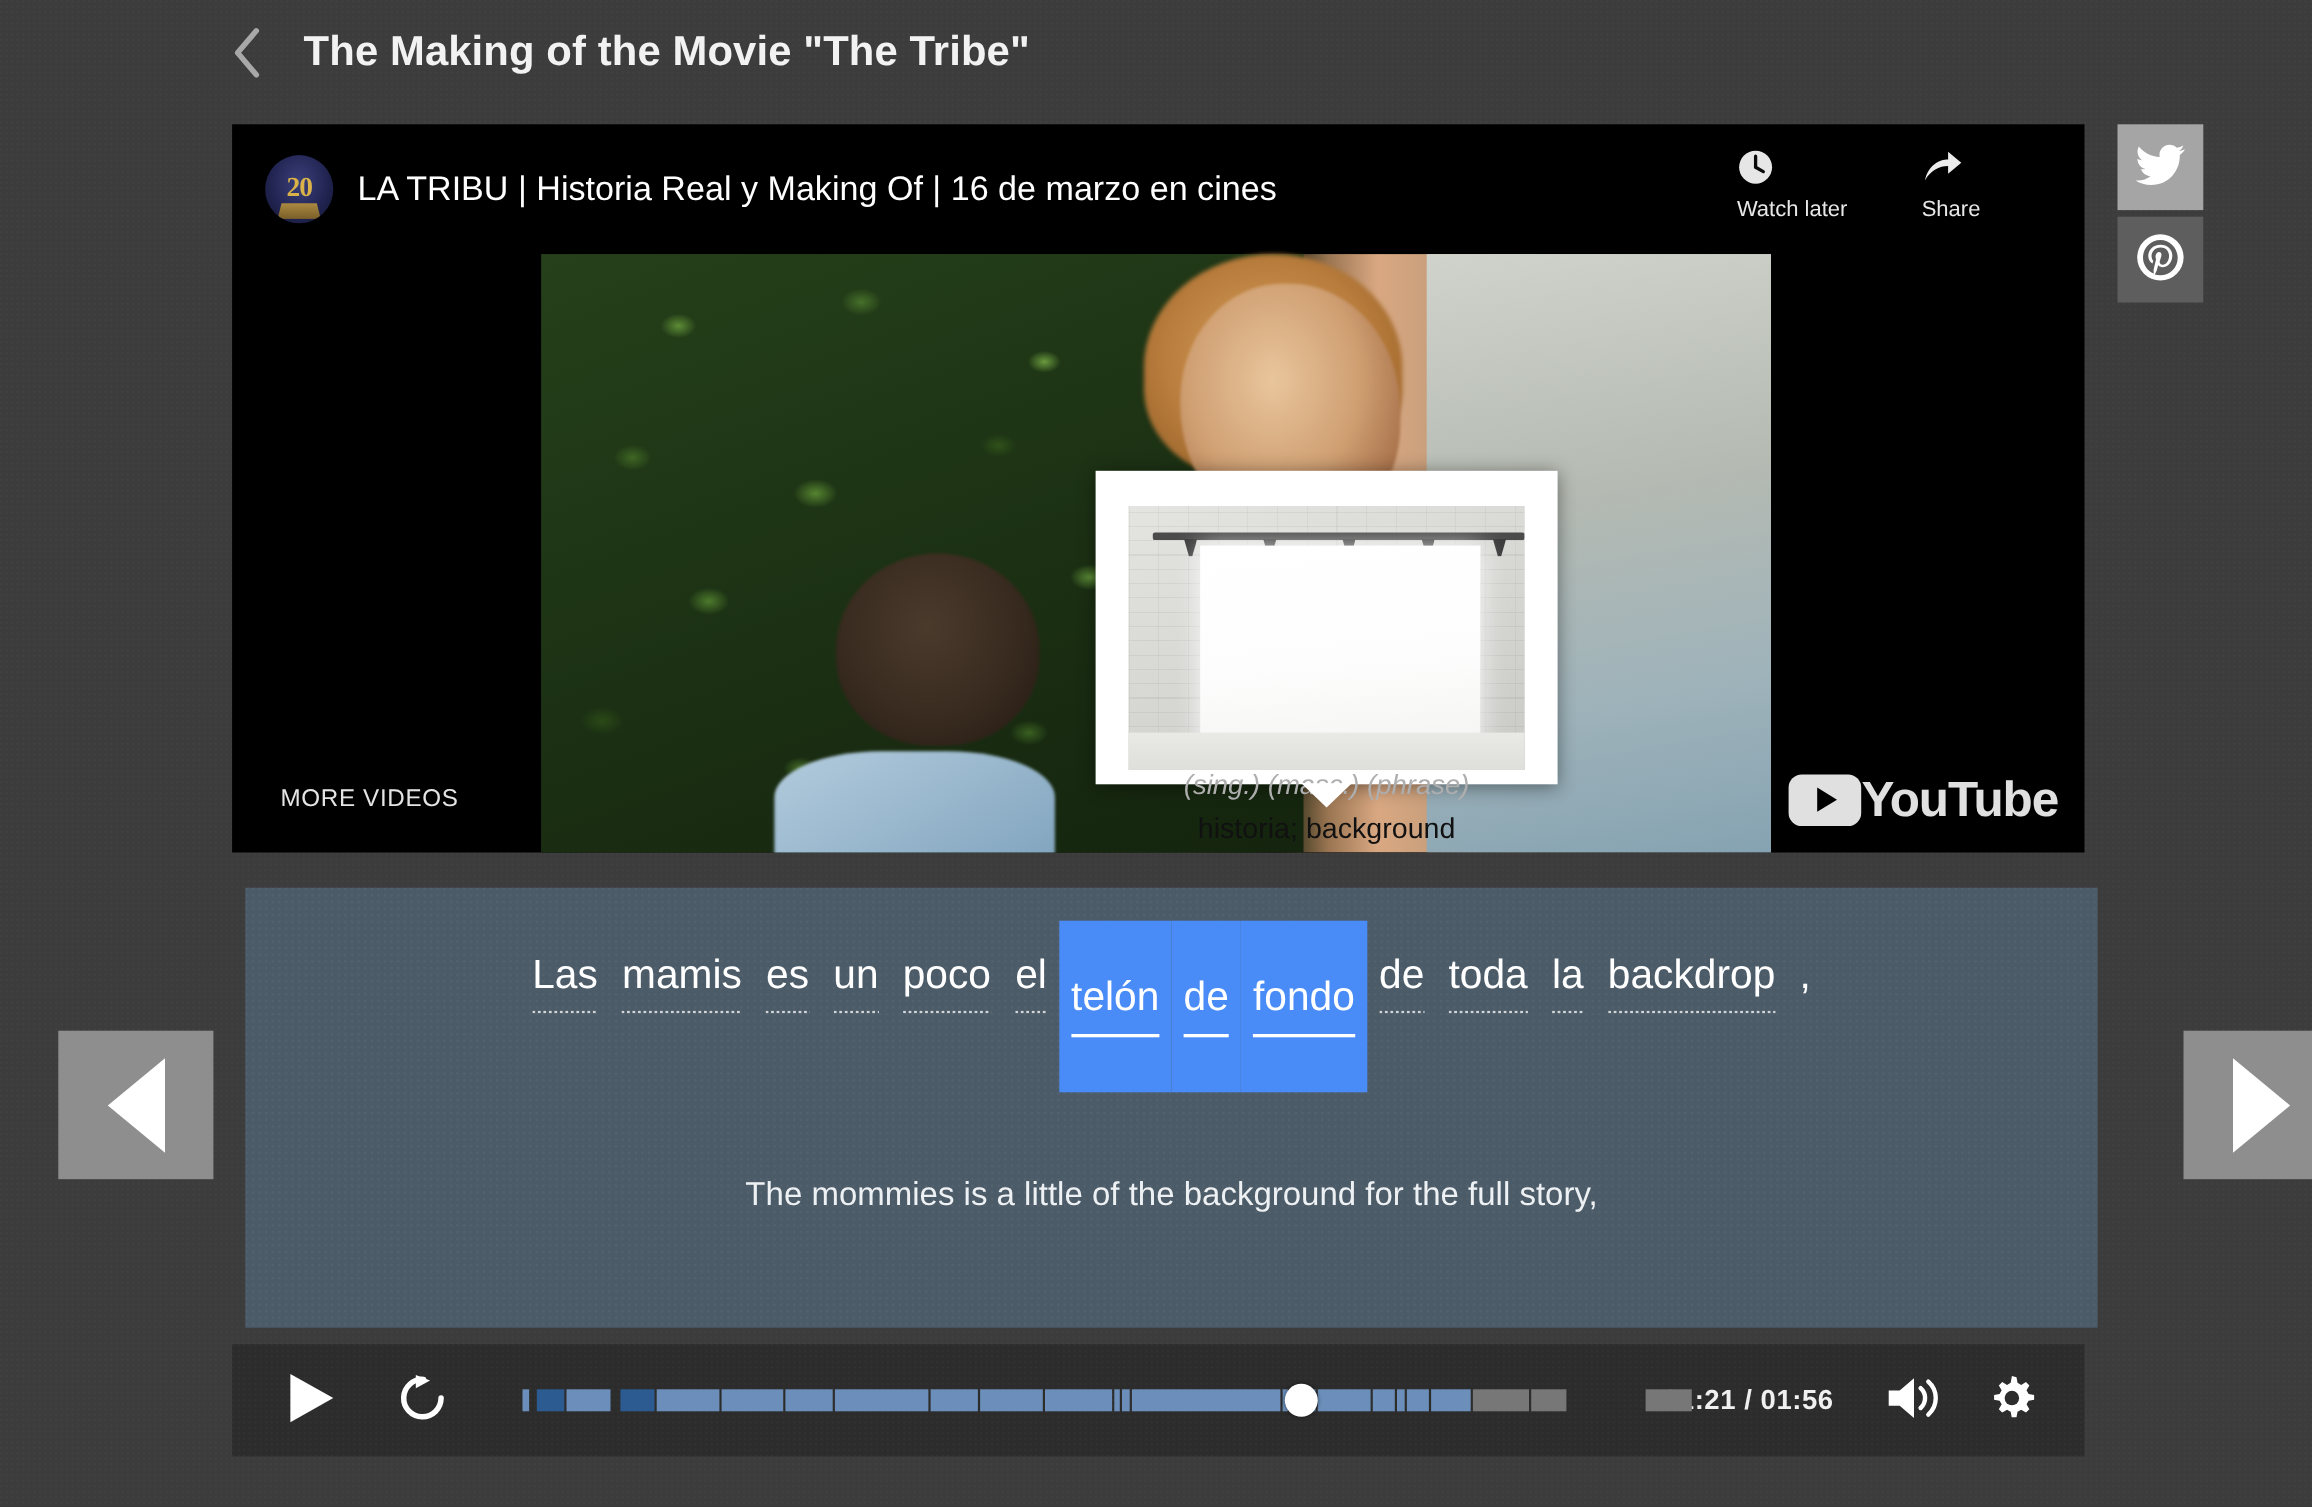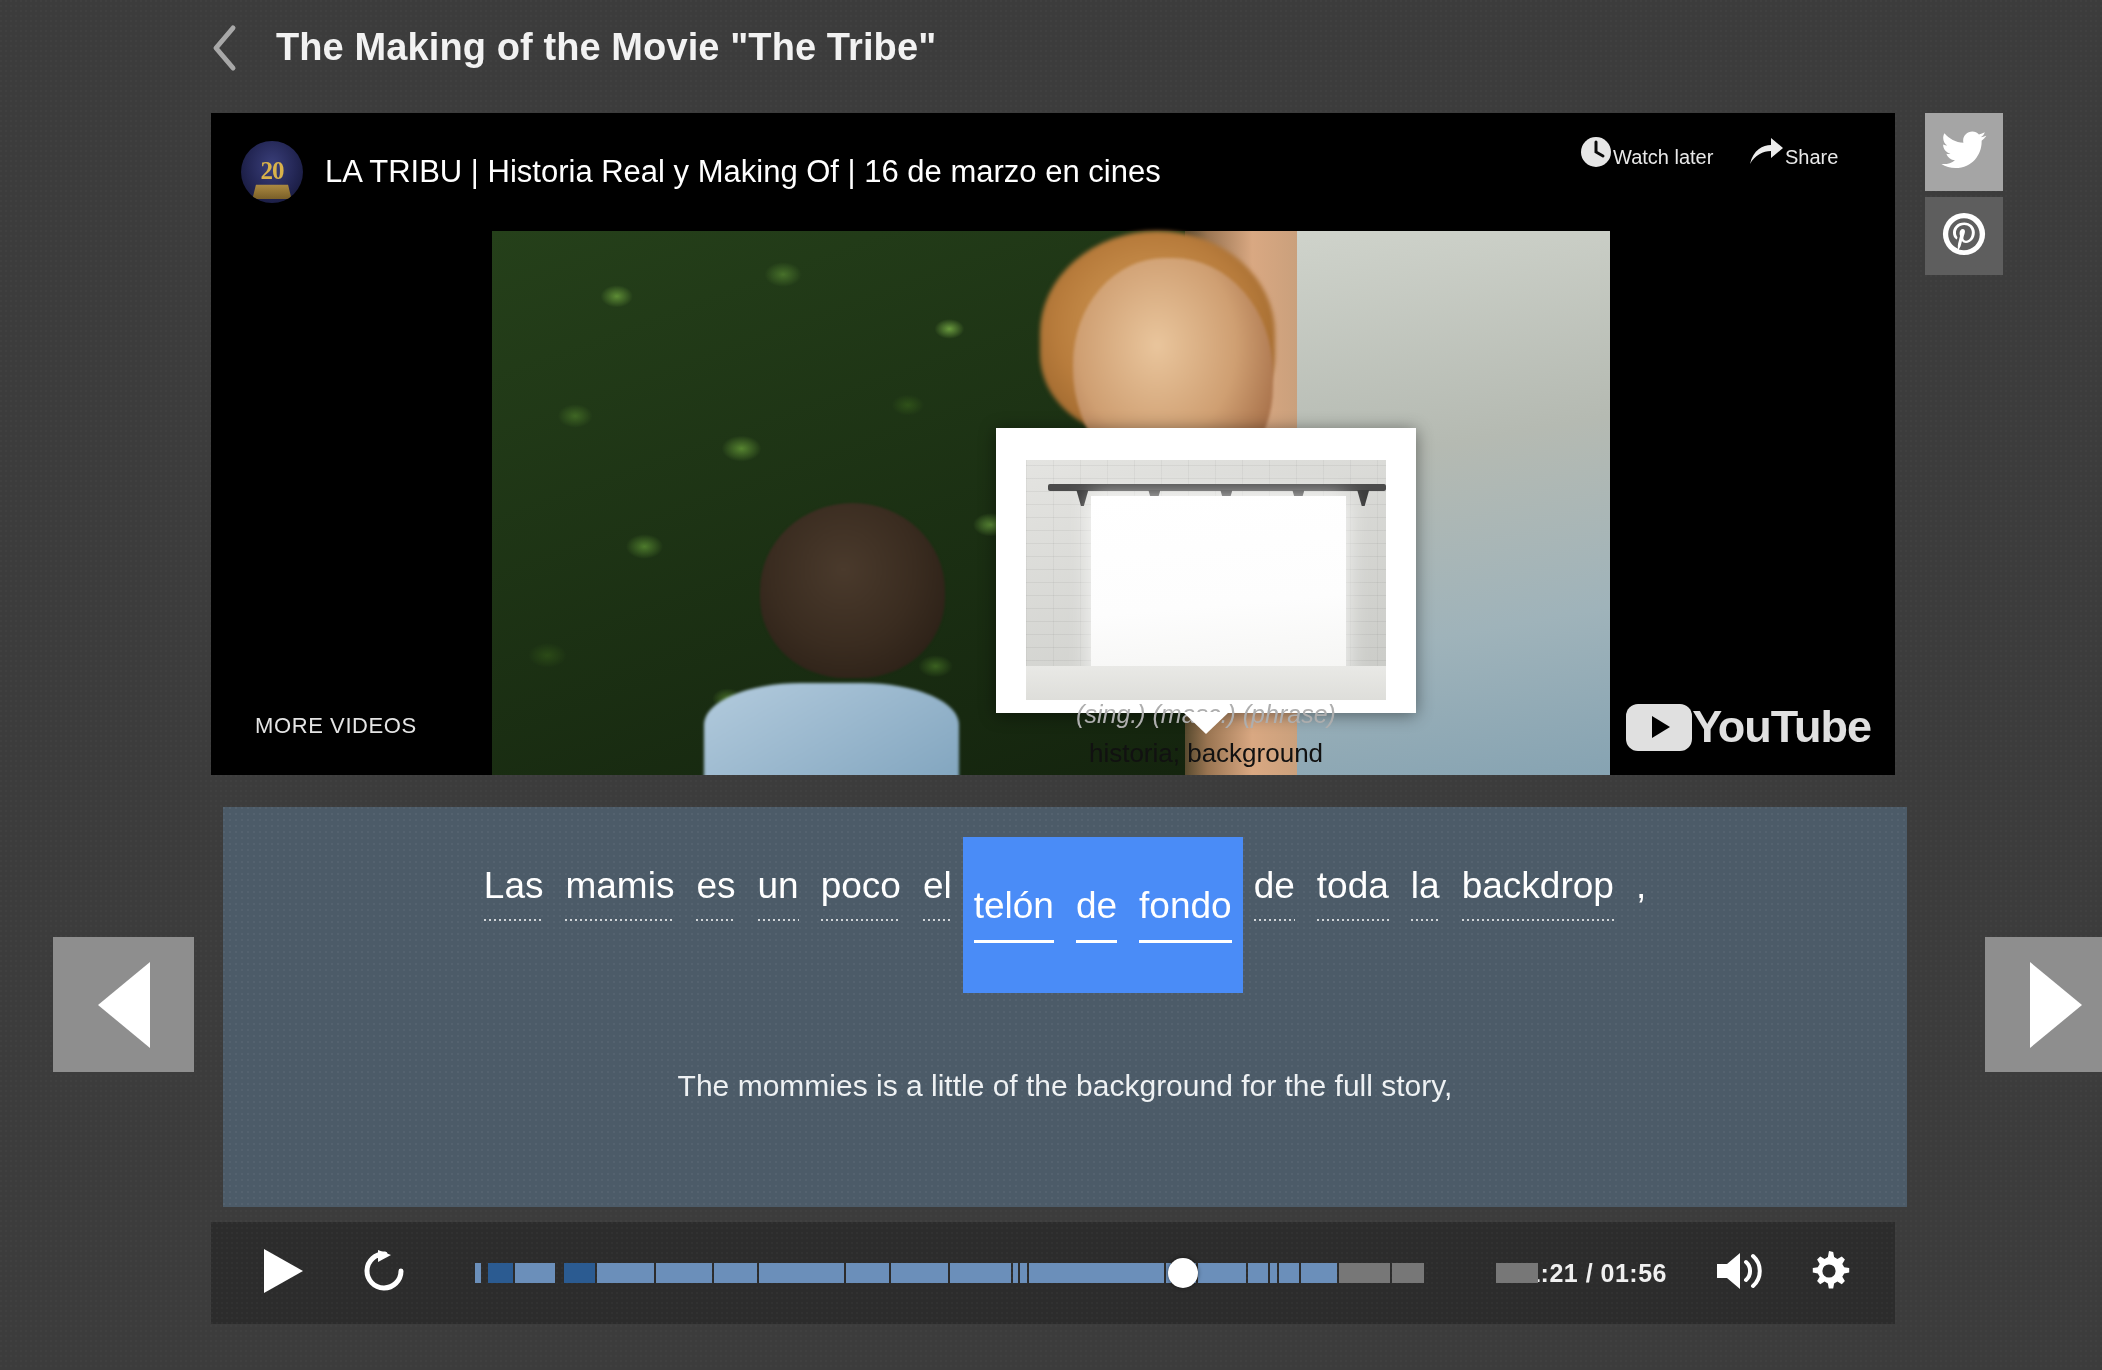--- a/index.html
+++ b/index.html
@@ -153,21 +153,21 @@
     font-size: 31px;
     margin-left: 22px;
     white-space: nowrap;
     text-shadow: 0 1px 3px rgba(0,0,0,0.8);
   }
   .yt-actions {
     position: absolute; right: 36px; top: 22px;
     display: flex; gap: 56px;
   }
   .yt-action {
-    display: flex; flex-direction: row; align-items: center;
+    display: flex; flex-direction: column; 
     width: 112px; cursor: pointer;
   }
   .yt-action .ico { height: 34px; display: flex; align-items: center; }
   .yt-action .lbl {
     color: #e8e8e8; font-size: 20px; margin-top: 10px;
     text-shadow: 0 1px 2px rgba(0,0,0,0.9);
     white-space: nowrap;
   }
   .more-videos {
     position: absolute; left: 44px; bottom: 36px;

